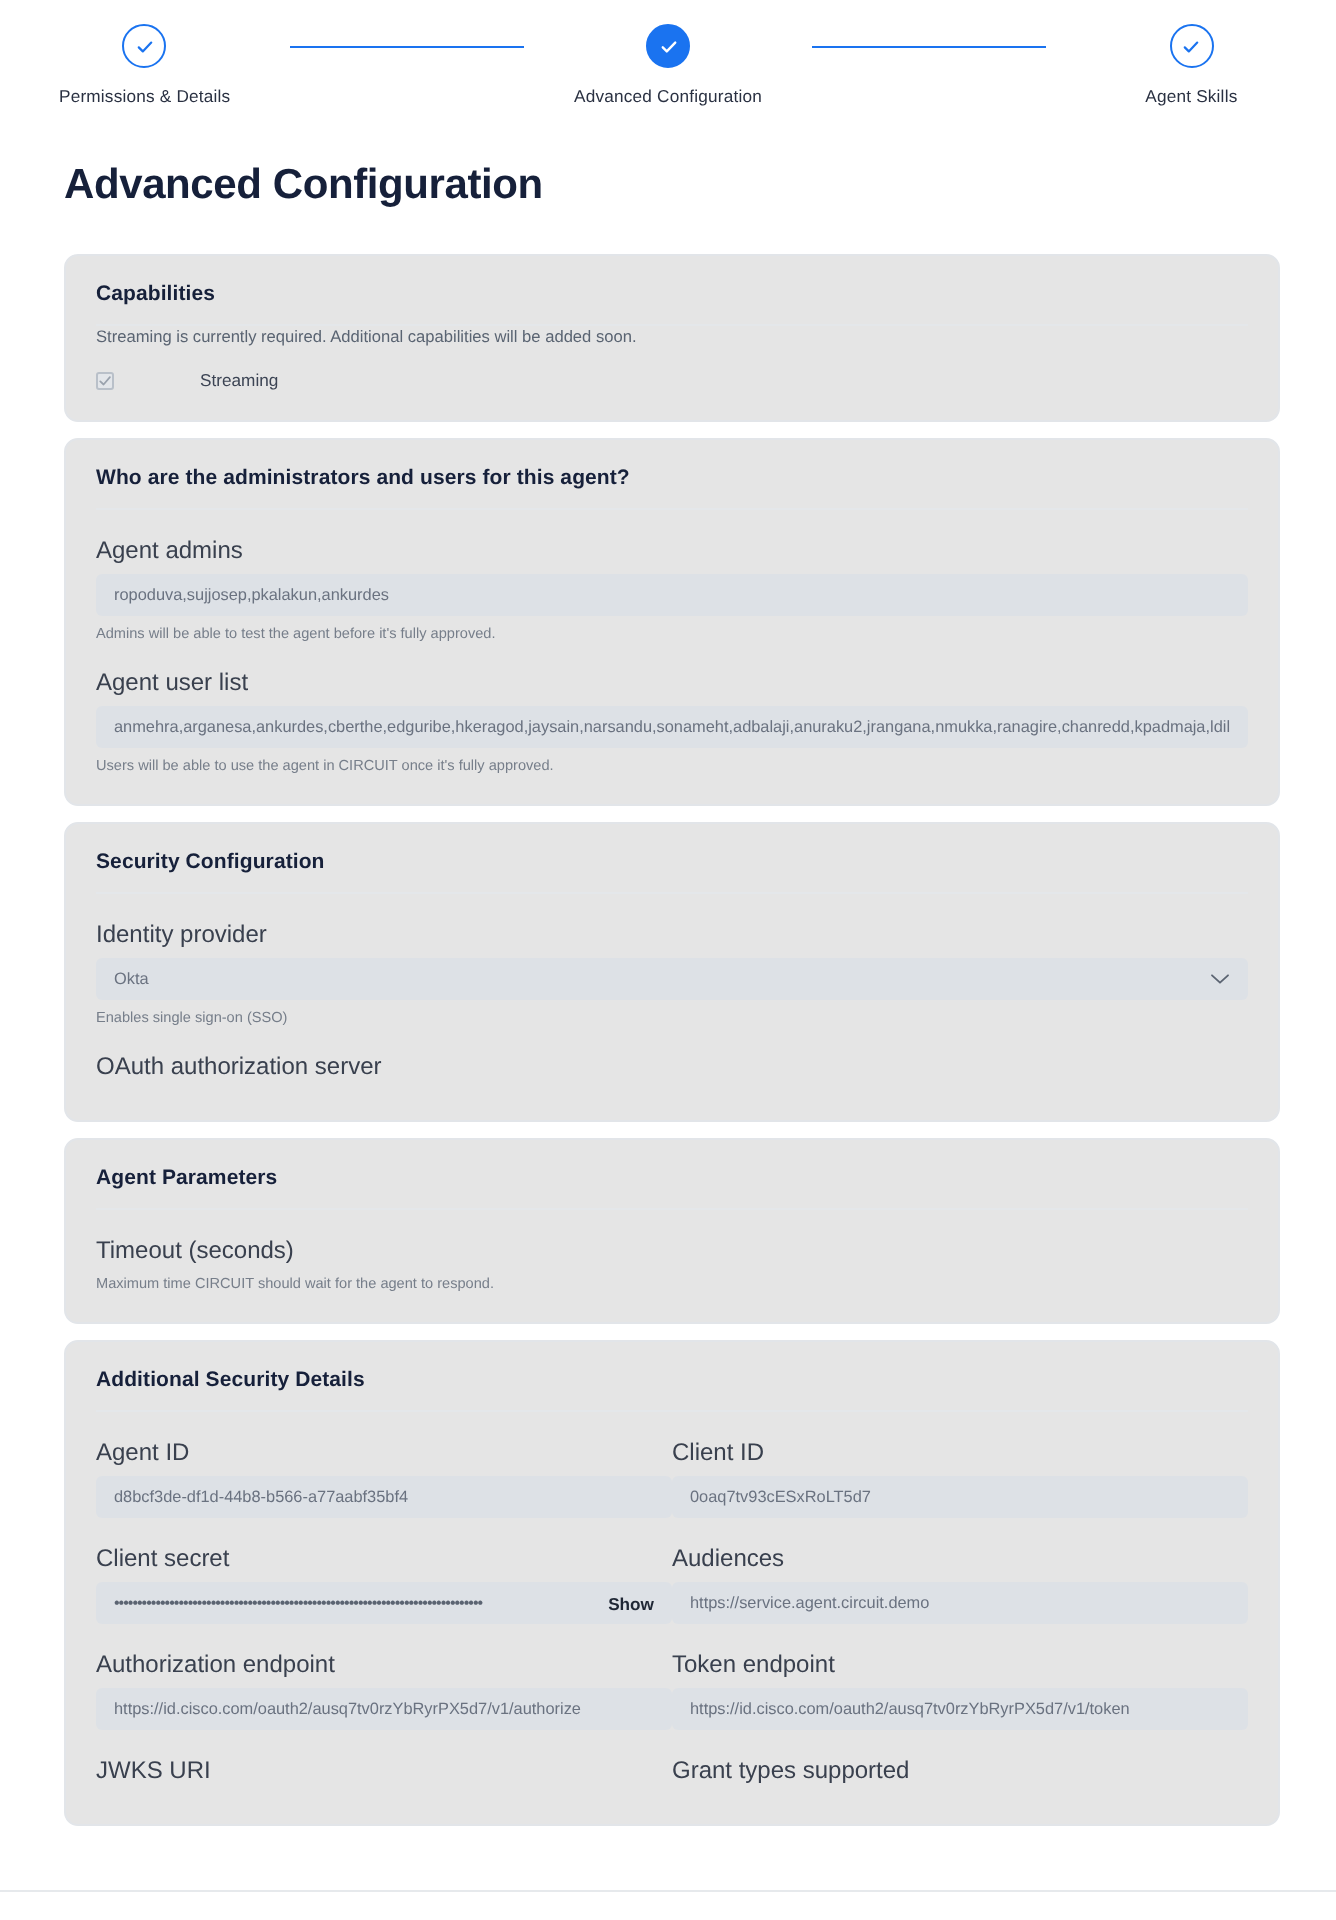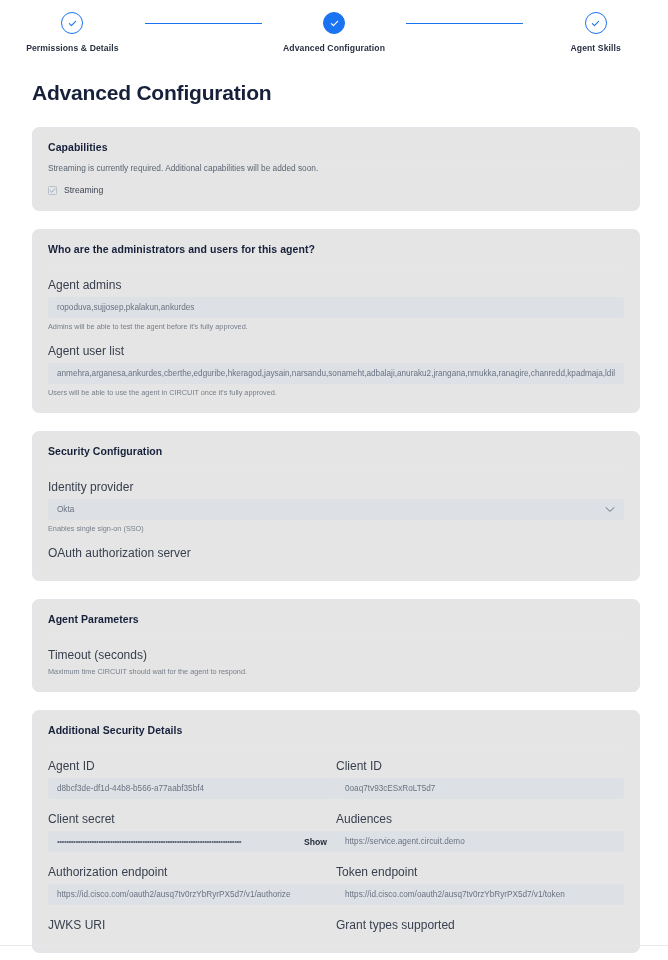--- a/index.html
+++ b/index.html
@@ -14,21 +14,20 @@
   }
   .page { width: 668px; height: 960px; position: relative; overflow: hidden; }
 
   
   .stepper {
     display: flex;
     align-items: flex-start;
     justify-content: center;
     padding: 12px 0 0 0;
     height: 62px;
-    font-weight: bold;
   }
   .step {
     width: 150px;
     display: flex;
     flex-direction: column;
     align-items: center;
     position: relative;
   }
   .step-circle {
     width: 22px; height: 22px;
@@ -66,21 +65,21 @@
   }
 
   
   .card {
     margin: 0 28px 0 32px;
     background: #e5e5e5;
     border: 1px solid #e2e5e9;
     border-radius: 7px;
     padding: 13px 15px 15px 15px;
   }
-  .card + .card { margin-top: 18px; }
+  .card + .card { margin-top: 8px; }
   #card-capabilities { margin-top: 22px; }
 
   .card-title {
     font-size: 10.5px;
     font-weight: bold;
     color: #16203a;
     letter-spacing: .05px;
   }
   .card-rule {
     height: 1px;
@@ -99,21 +98,21 @@
     margin-top: 12px;
   }
   .checkbox {
     width: 9px; height: 9px;
     border: 1px solid #b9c0c9;
     border-radius: 1.5px;
     background: #e3e6ea;
     display: flex; align-items: center; justify-content: center;
   }
   .checkbox svg { display:block; }
-  .check-label { font-size: 8.6px; color: #3c4454; }
+  .check-label { font-size: 8.6px; color: #3c4454; margin-left: 36px; }
 
   
   .field { margin-top: 13px; }
   .field-label {
     font-size: 12px;
     color: #39404e;
     margin-bottom: 5px;
   }
   .input {
     height: 21px;

